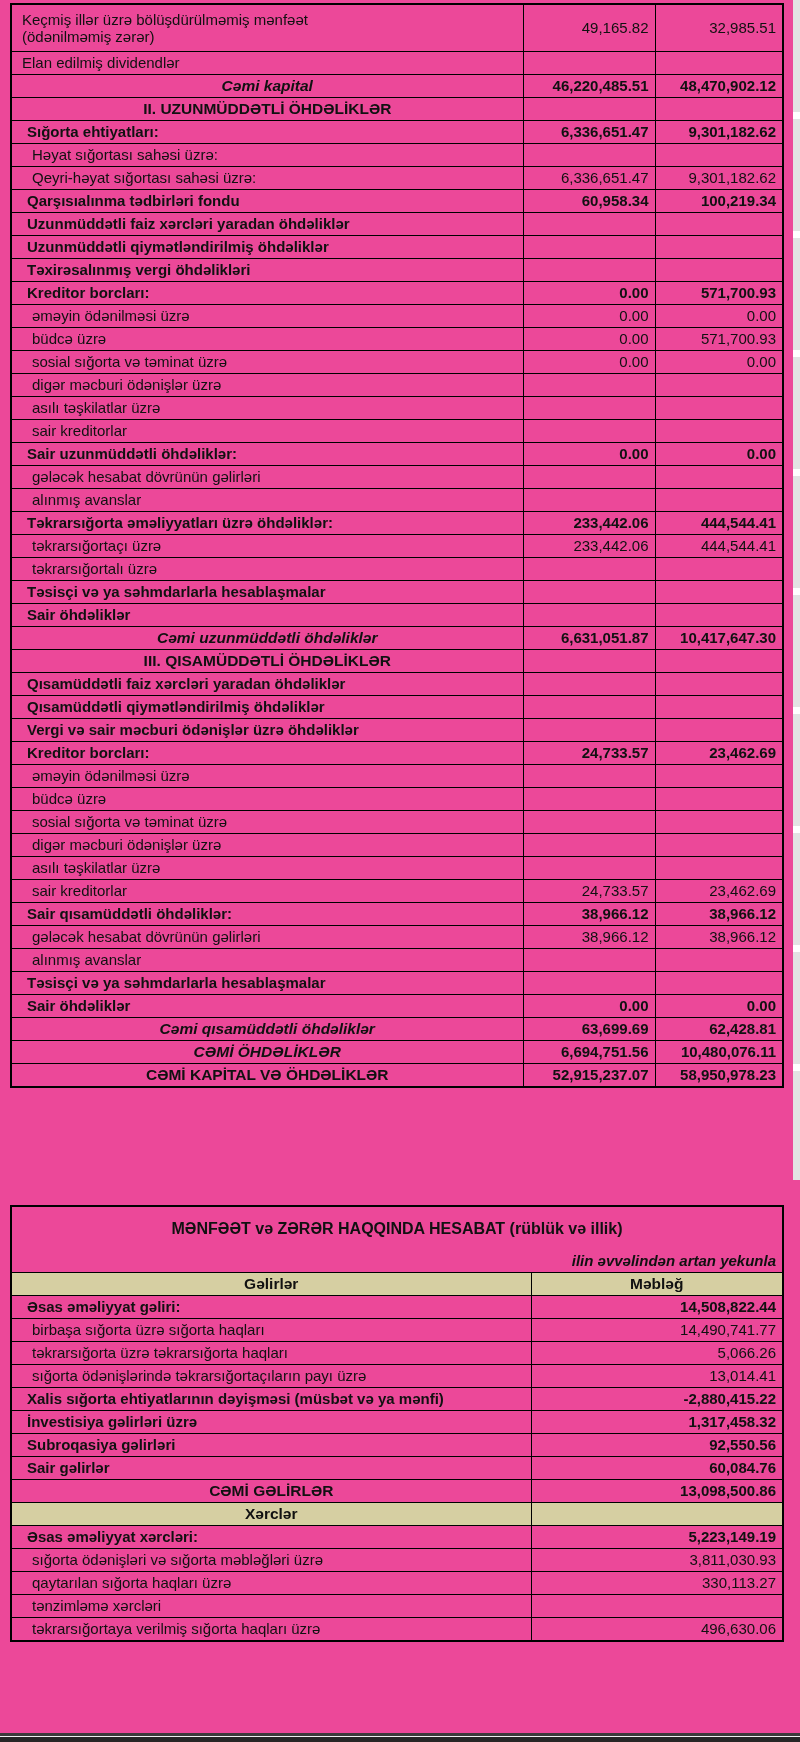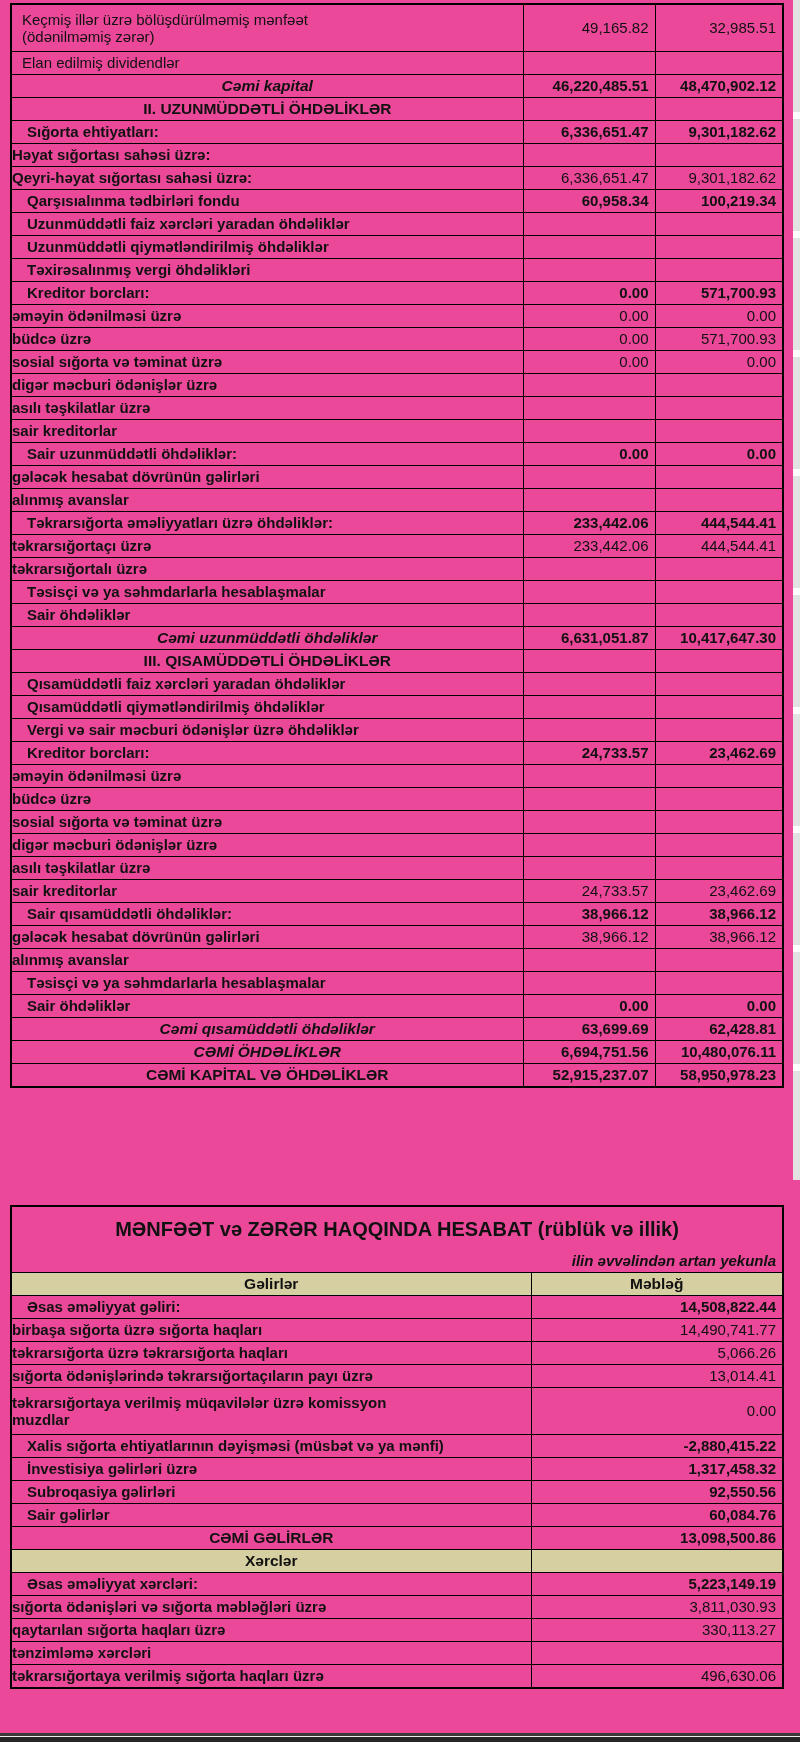--- a/index.html
+++ b/index.html
@@ -20,31 +20,31 @@
     border:1.5px solid var(--border);
     font-size:15px;line-height:1.14;
     height:20px;padding:1px 6px;
     overflow:hidden;vertical-align:middle;
   }
   td.lbl{text-align:left;white-space:pre-line;}
   td.num{text-align:right;font-weight:bold;}
   
   tr.plain td.lbl{font-weight:normal;padding-left:10px;}
   tr.plain td.num{font-weight:normal;}
-  tr.sub td.lbl{font-weight:bold;padding-left:0;}
+  tr.sub td.lbl{font-weight:normal;padding-left:20px;}
   tr.sub td.num{font-weight:normal;}
   tr.item td.lbl{font-weight:bold;padding-left:15px;}
   tr.section td.lbl{font-weight:bold;text-align:center;font-size:15.5px;}
   tr.total td.lbl{font-weight:bold;text-align:center;font-size:15.5px;}
   tr.totali td.lbl{font-weight:bold;font-style:italic;text-align:center;font-size:15.5px;}
   tr.tall td{height:44px;}
   tr.header td{background:var(--header-bg);font-weight:bold;text-align:center;font-size:15.5px;margin-top:12px;}
   
   tr.title-row td{
-    border-bottom:none;font-weight:bold;text-align:center;font-size:20px;
+    border-bottom:none;font-weight:bold;text-align:center;font-size:16px;
     height:32px;vertical-align:middle;padding-top:6px;
   }
   tr.subtitle-row td{
     border-top:none;font-weight:bold;font-style:italic;text-align:right;
     font-size:15px;height:22px;vertical-align:bottom;padding-bottom:3px;
   }
   
   .right-strip{
     position:absolute;top:0;right:0;width:7px;height:1180px;
     background:repeating-linear-gradient(180deg,#e3e3e3 0 112px,#ffffff 112px 119px);
@@ -379,25 +379,20 @@
   <tr class="sub">
     <td class="lbl">təkrarsığorta üzrə təkrarsığorta haqları</td>
     <td class="num">5,066.26</td>
   </tr>
 
   <tr class="sub">
     <td class="lbl">sığorta ödənişlərində təkrarsığortaçıların payı üzrə</td>
     <td class="num">13,014.41</td>
   </tr>
 
-  <tr class="sub tall">
-    <td class="lbl">təkrarsığortaya verilmiş müqavilələr üzrə komissyon
-muzdlar</td>
-    <td class="num">0.00</td>
-  </tr>
 
   <tr class="item">
     <td class="lbl">Xalis sığorta ehtiyatlarının dəyişməsi (müsbət və ya mənfi)</td>
     <td class="num">-2,880,415.22</td>
   </tr>
 
   <tr class="item">
     <td class="lbl">İnvestisiya gəlirləri üzrə</td>
     <td class="num">1,317,458.32</td>
   </tr>

